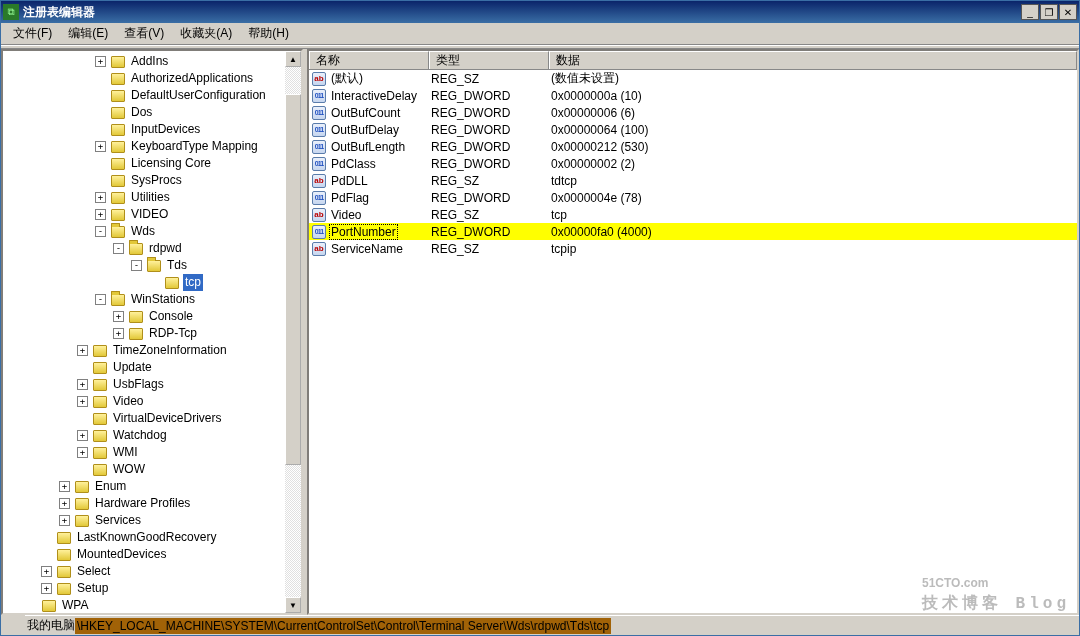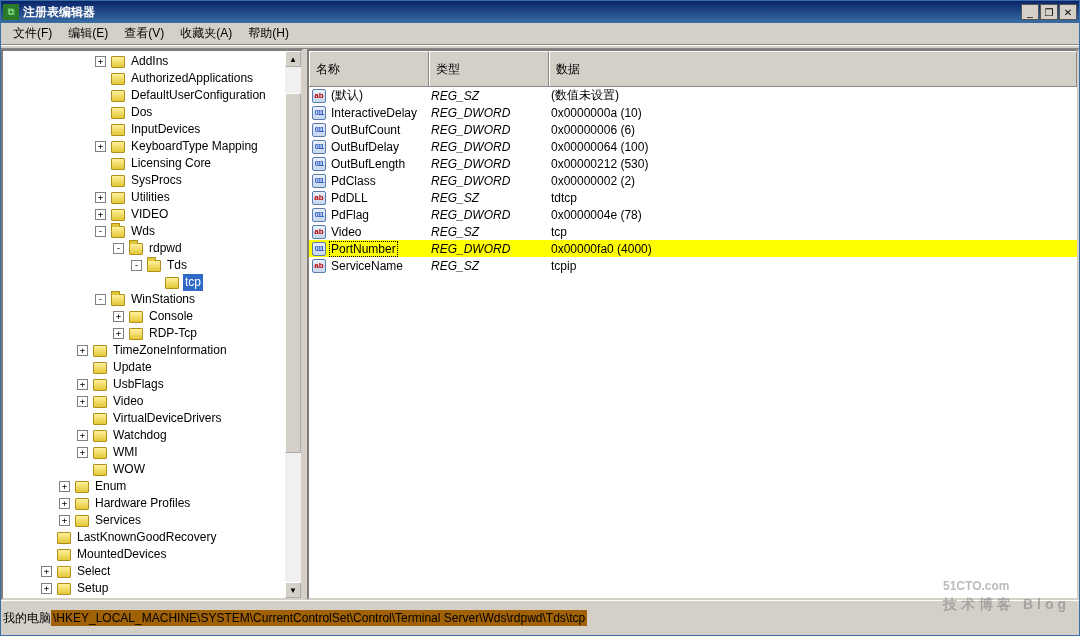--- a/index.html
+++ b/index.html
@@ -28,52 +28,52 @@
 .exp-blank { width: 11px; height: 11px; display: inline-block; margin-right: 4px; }
 .folder-icon { width: 16px; height: 14px; margin-right: 3px; display: inline-flex; align-items: center; justify-content: center; }
 .fld-closed, .fld-open { width:14px; height:12px; background: linear-gradient(#fff19b,#e2c838); border:1px solid #b08f1a; border-radius:1px; position:relative; }
 .fld-open::before { content:""; position:absolute; left:-1px; top:-4px; width:7px; height:3px; background:#e2c838; border:1px solid #b08f1a; border-bottom:none; border-radius:1px 1px 0 0; }
 .ind { display:inline-block; }
 .lbl { padding: 0 2px; cursor:pointer; }
 .lbl.selected { background: #316ac5; color: #fff; }
 
 .list-pane { flex: 1; background: #fff; border: 2px inset #d4d0c8; overflow: auto; }
 .list-header { display: flex; background: #d4d0c8; border-bottom: 1px solid #888; position: sticky; top:0; }
-.list-header .col { padding: 2px 6px; border-right: 1px solid #888; border-top: 1px solid #fff; border-left: 1px solid #fff; height:35px; display:flex; align-items:center; cursor:pointer; }
+.list-header .col { padding: 2px 6px; border-right: 1px solid #888; border-top: 1px solid #fff; border-left: 1px solid #fff; height:18px; display:flex; align-items:center; cursor:pointer; }
 .col-name { width: 120px; }
 .col-type { width: 120px; }
 .col-data { flex: 1; }
 
 .list-rows { font-family: "Courier New", monospace; font-size: 12px; }
 .row { display: flex; align-items: center; height: 17px; padding-left: 2px; }
 .row .cell { display: flex; align-items: center; }
 .row .cell.name { width: 120px; }
-.row .cell.type { width: 120px; font-style: italic; }
+.row .cell.type { width: 120px; }
 .row .cell.data { flex: 1; }
 .row.selected { background: #ffff00; }
 .row.selected .name .text { border: 1px dotted #000; background: #ffff00; padding: 0 1px; }
 .row .text { padding: 0 2px; }
 
 .value-icon { width: 16px; height: 16px; margin-right: 2px; display: inline-flex; align-items:center; justify-content:center; }
 .ic-sz, .ic-dw { width:14px; height:14px; border:1px solid #5a7cab; border-radius:2px; display:flex; align-items:center; justify-content:center; font-family:Arial; font-weight:bold; color:#b00; font-size:8px; background: linear-gradient(#eaf0fb,#c6d6ef); }
 .ic-dw { color:#2050c0; }
 .ic-sz::after { content:"ab"; }
 .ic-dw::after { content:"011"; font-size:7px; letter-spacing:-1px; }
 
-.statusbar { height: 35px; background: #d4d0c8; border-top: 1px solid #fff; display: flex; align-items: center; padding: 0 2px; font-family: "Courier New", monospace; font-size: 12px; }
+.statusbar { height: 20px; background: #d4d0c8; border-top: 1px solid #fff; display: flex; align-items: center; padding: 0 2px; font-family: "Courier New", monospace; font-size: 12px; margin-left: 24px; }
 .statusbar .sb-lead { padding-right: 0; }
 .statusbar .sb-path { background: #a16207; padding: 1px 2px; }
 .scrb { position:absolute; right:0; top:0; bottom:0; width:16px; background:#d4d0c8; }
 .scrb .btn { height:16px; background:#d4d0c8; border:1px outset #fff; display:flex; align-items:center; justify-content:center; font-size:8px; cursor:pointer;}
 .scrb .track { position:absolute; top:16px; bottom:16px; left:0; right:0; background: repeating-conic-gradient(#e0e0e0 0% 25%, #fff 0% 50%) 50% / 2px 2px; }
 .scrb .thumb { position:absolute; left:0; right:0; top:5%; height:70%; background:#d4d0c8; border:1px outset #fff; cursor:pointer; }
 .scrb .btn.down { position:absolute; bottom:0; left:0; right:0; }
 
 .watermark { position: absolute; right: 10px; bottom: 22px; color: rgba(120,120,120,0.5); font-family: Arial; font-size: 22px; font-weight: bold; text-align: left; pointer-events: none; }
-.watermark .sub { font-size: 14px; letter-spacing: 4px; display:block; }
+.watermark .sub { font-size: 16px; letter-spacing: 4px; display:block;font-family:Liberation Mono, monospace; }
 </style>
 </head>
 <body>
 
 <div class="window">
   <div class="titlebar">
     <span class="ticon">⧉</span>
     <span class="ttitle">注册表编辑器</span>
     <div class="wbtns">
       <div class="wbtn">_</div>

